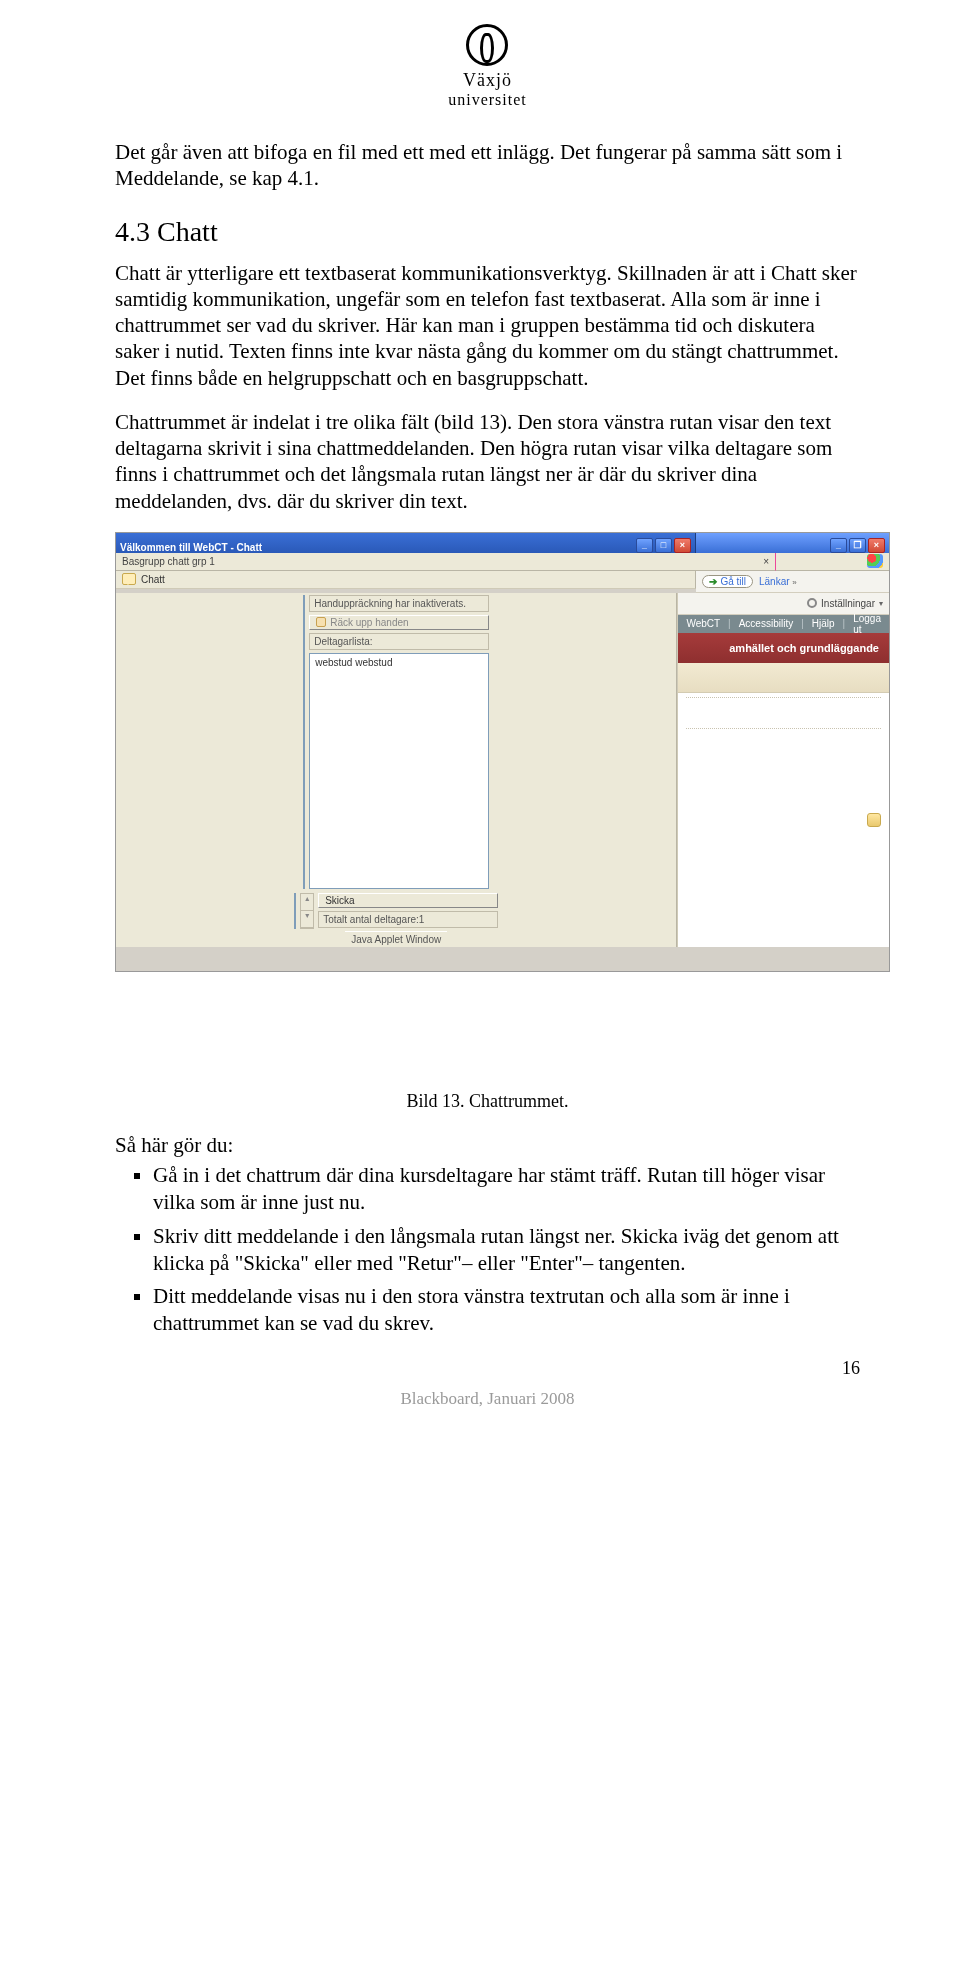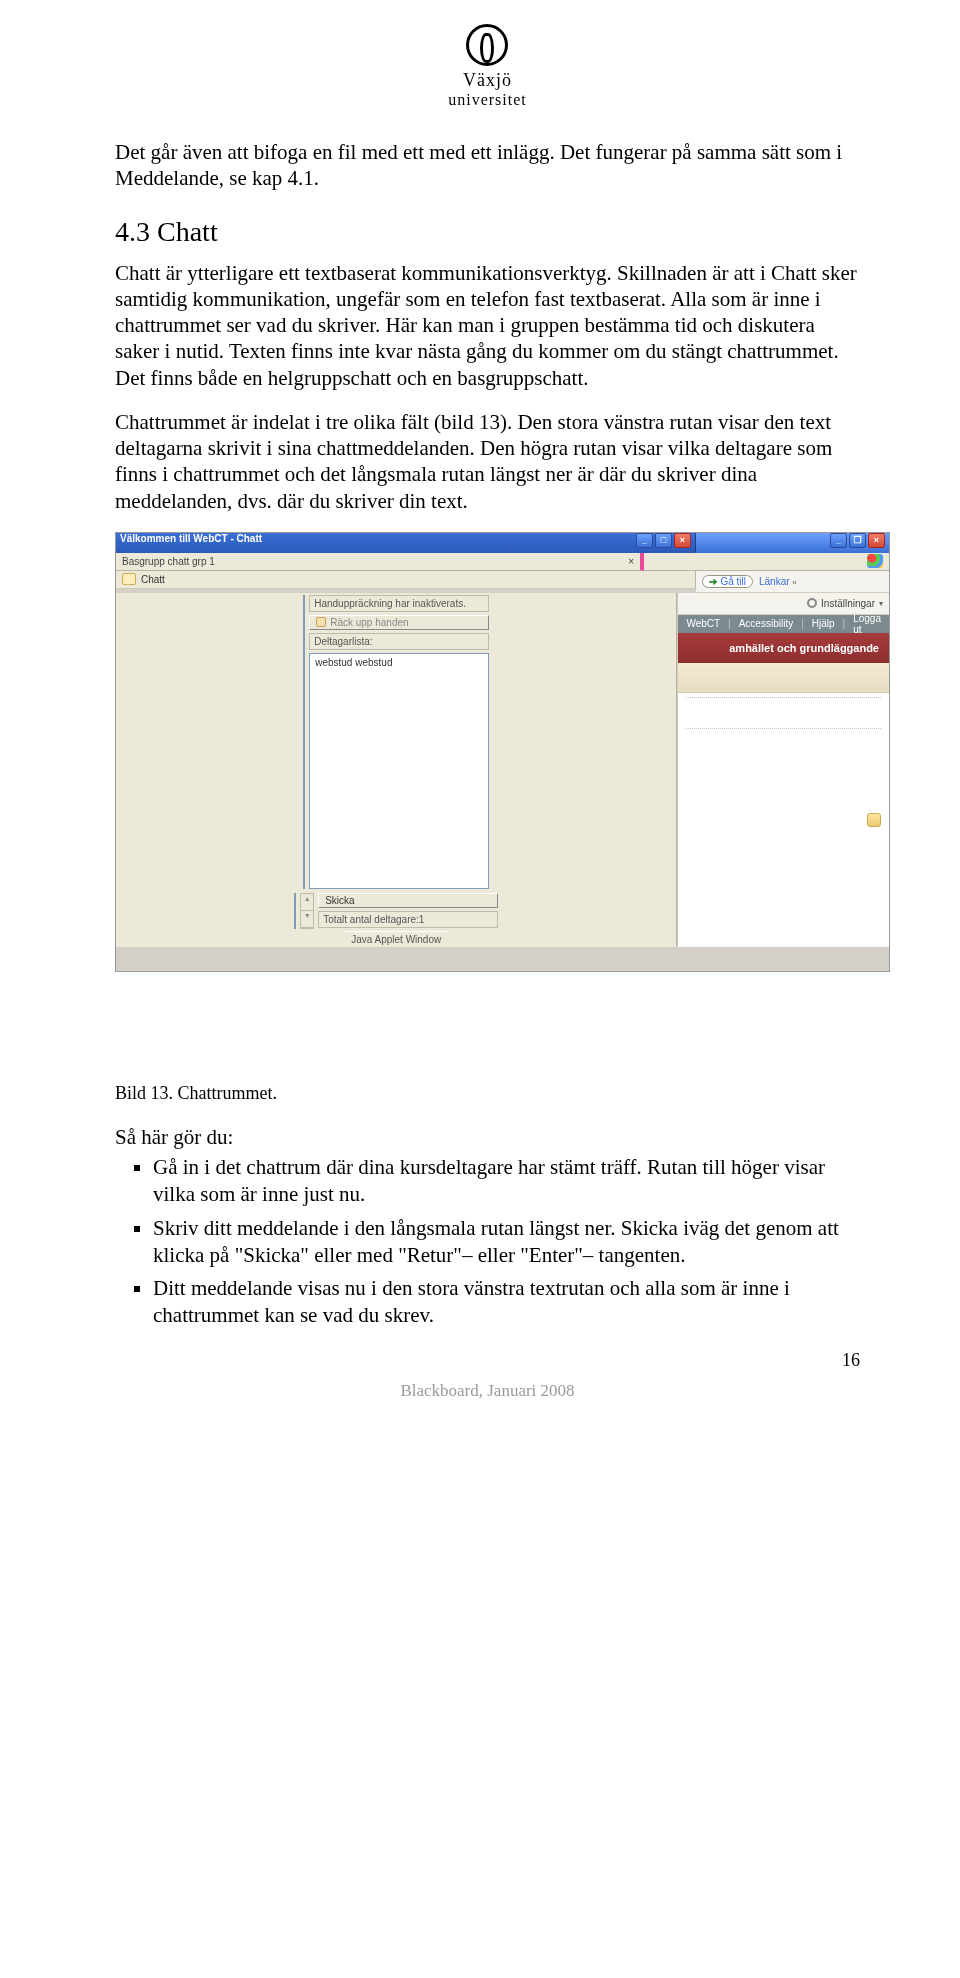--- a/index.html
+++ b/index.html
@@ -61,21 +61,22 @@
     font-weight: normal;
     margin: 24px 0 12px 0;
   }
   h3.subsection {
     font-size: 27px;
     font-weight: normal;
     margin: 34px 0 14px 0;
   }
   .caption {
     font-size: 18px;
-    margin: 1px 0 20px 0;
+    margin: 9px 0 20px 0;
+    text-align: center;
   }
   ul.sq {
     list-style: square;
     font-size: 21px;
     line-height: 1.3;
     padding-left: 38px;
     margin: 0 0 20px 0;
   }
   ul.sq li {
     margin-bottom: 6px;
@@ -100,21 +101,21 @@
     font-family: Tahoma, Verdana, Arial, sans-serif;
     font-size: 10px;
     color: #333;
     background: #d4d0c8;
     border: 1px solid #999;
     position: relative;
   }
   .titlebar {
     height: 20px;
     display: flex;
-    align-items: flex-start;
+    align-items: flex-end;
     padding: 0 4px;
     color: #fff;
     font-weight: bold;
   }
   .tb-main {
     background: linear-gradient(#3a6fd6, #2a59b8);
     width: 580px;
     border-right: 1px solid #1c3d80;
   }
   .tb-back {
@@ -140,21 +141,21 @@
   .subbar {
     background: #ece9d8;
     border-bottom: 1px solid #b9b5a5;
     height: 18px;
     font-size: 10px;
     display: flex;
     align-items: center;
     padding: 0 6px;
     color: #444;
   }
-  .subbar-left { width: 528px; border-right:4px solid #ec4899; }
+  .subbar-left { width: 660px; border-right:1px solid #ec4899; }
   .subbar-right { flex:1; position:relative; }
   .winflag {
     width: 16px; height: 14px;
     background: radial-gradient(circle at 30% 30%, #f44 0 30%, #5c5 30% 55%, #59f 55% 80%, #fc3 80% 100%);
     border-radius:3px;
     margin-left:auto;
   }
   .chatt-row {
     height: 18px;
     display:flex;

